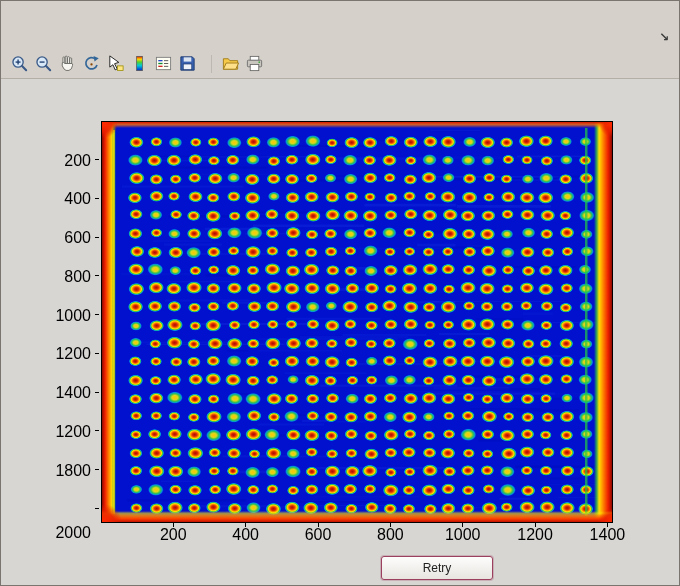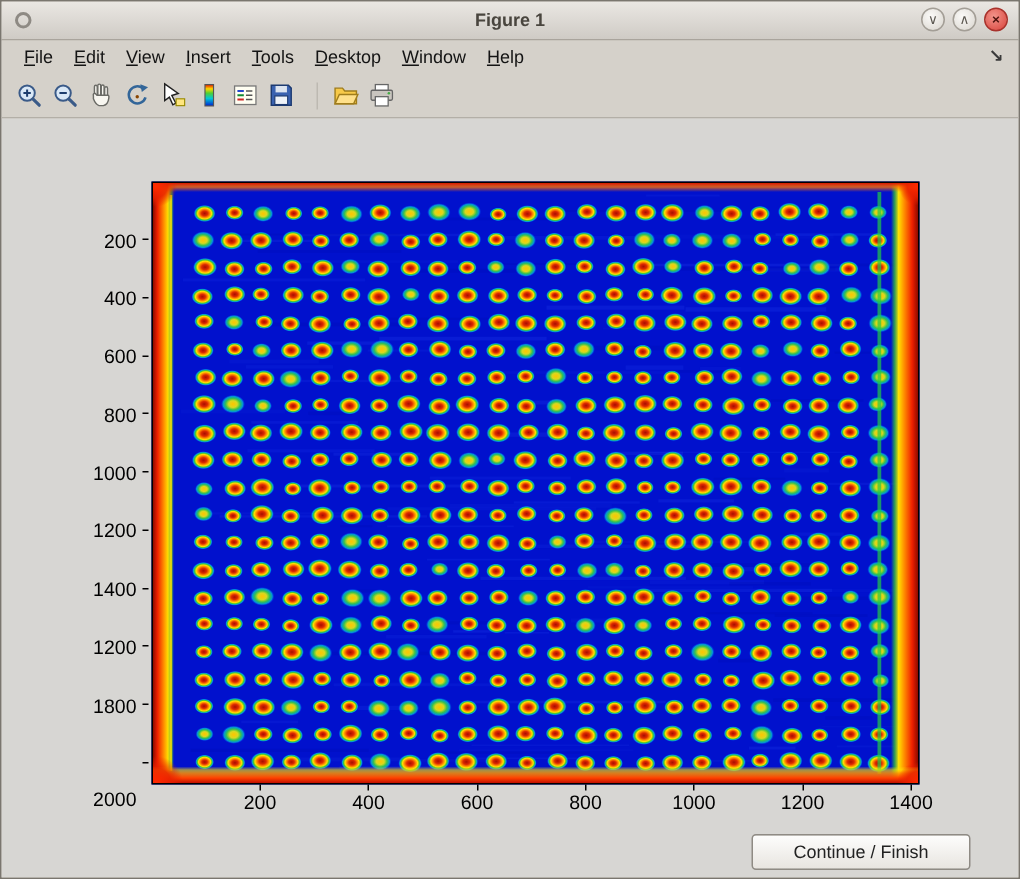--- a/index.html
+++ b/index.html
@@ -26,55 +26,36 @@
   .tool-btn{width:24px;height:24px;display:flex;align-items:center;justify-content:center;border-radius:3px;}
   .tool-btn svg{width:19px;height:19px;display:block;}
   .tb-sep{width:9px;height:18px;border-right:1px solid #bdb9b1;margin:0 6px 0 3px;}
 
   
   .content{position:absolute;top:78px;left:0;right:0;bottom:0;background:#d7d6d3;}
   .plot-area{position:absolute;left:100px;top:42px;width:510px;height:400px;border:1px solid #000;background:#0111cd;}
   .plot-area svg{display:block;}
   .tick-x{position:absolute;width:1px;height:4px;background:#000;}
   .tick-y{position:absolute;width:4px;height:1px;background:#000;}
-  .lbl{position:absolute;font-size:13px;color:#000;line-height:11px;}
+  .lbl{position:absolute;font-size:16px;color:#000;line-height:11px;}
   .lbl-x{width:44px;text-align:center;}
   .lbl-y{width:40px;text-align:right;}
 
   
   .btn{position:absolute;height:24px;font-size:12px;font-family:inherit;color:#222;background:linear-gradient(#fdfdfc,#e8e5e0);border:1px solid #8f8b84;border-radius:3px;cursor:default;}
   .btn.retry{left:380px;top:477px;width:112px;border-color:#9c4060;box-shadow:0 0 0 1px rgba(156,64,96,0.25);}
   .btn.continue{left:500px;top:477px;width:146px;}
 </style>
 </head>
 <body>
 
 <div class="window">
 
-  <div class="titlebar">
-    <span class="win-menu-icon"></span>
-    <span class="title">Figure 1</span>
-    <span class="controls" id="win-controls">
-        <span class="wc shade-button">∨</span>
-        <span class="wc maximize-button">∧</span>
-        <span class="wc close-button">×</span>
-      </span>
-  </div>
 
   <div class="menubar">
-    <span id="menu-items">
-        <span class="menu-item"><u>F</u>ile</span>
-        <span class="menu-item"><u>E</u>dit</span>
-        <span class="menu-item"><u>V</u>iew</span>
-        <span class="menu-item"><u>I</u>nsert</span>
-        <span class="menu-item"><u>T</u>ools</span>
-        <span class="menu-item"><u>D</u>esktop</span>
-        <span class="menu-item"><u>W</u>indow</span>
-        <span class="menu-item"><u>H</u>elp</span>
-      </span>
     <span class="dock-arrow">↘</span>
   </div>
 
   <div class="toolbar" id="toolbar">
       <span class="tool-btn">
         <span>
           <svg viewBox="0 0 20 20">
             <circle cx="8.5" cy="8.5" r="5.4" fill="#d9e8f7" stroke="#3a5a88" stroke-width="1.4"></circle>
             <line x1="12.7" y1="12.7" x2="17" y2="17" stroke="#3a5a88" stroke-width="2.2" stroke-linecap="round"></line>
             <line x1="5.9" y1="8.5" x2="11.1" y2="8.5" stroke="#1d3d6e" stroke-width="1.4"></line>
@@ -846,21 +827,21 @@
           <rect x="483" y="6" width="2.5" height="388" fill="#22cc44" opacity="0.7"></rect>
           <rect x="11" y="8" width="1.8" height="384" fill="#ffe100" opacity="0.8"></rect>
           <rect x="0" y="0" width="510" height="6" fill="url(#gTop)"></rect>
           <rect x="0" y="389" width="510" height="11" fill="url(#gBottom)"></rect>
           <circle cx="2" cy="2" r="14" fill="url(#gCorner)"></circle>
           <circle cx="510" cy="2" r="13" fill="url(#gCorner)"></circle>
           <circle cx="2" cy="400" r="18" fill="url(#gCorner)"></circle>
           <circle cx="510" cy="400" r="14" fill="url(#gCorner)"></circle>
         </svg>
       </div>
-    <button class="btn continue">Continue / Finish</button>
+    <button class="btn retry">Retry</button>
   <div class="tick-x" style="left: 171.84px; top: 444px;"></div>
       <div class="lbl lbl-x" style="left: 150.34px; top: 450px;">200</div>
       <div class="tick-x" style="left: 244.181px; top: 444px;"></div>
       <div class="lbl lbl-x" style="left: 222.681px; top: 450px;">400</div>
       <div class="tick-x" style="left: 316.521px; top: 444px;"></div>
       <div class="lbl lbl-x" style="left: 295.021px; top: 450px;">600</div>
       <div class="tick-x" style="left: 388.862px; top: 444px;"></div>
       <div class="lbl lbl-x" style="left: 367.362px; top: 450px;">800</div>
       <div class="tick-x" style="left: 461.202px; top: 444px;"></div>
       <div class="lbl lbl-x" style="left: 439.702px; top: 450px;">1000</div>

